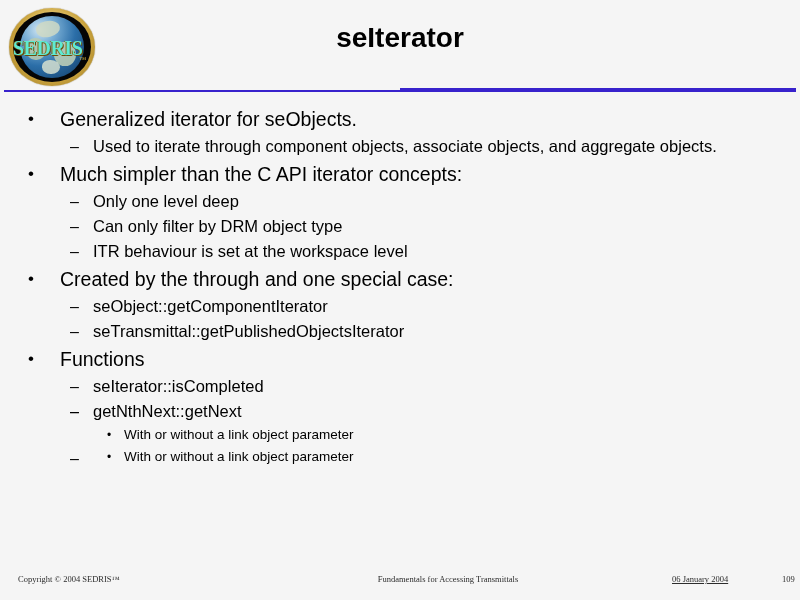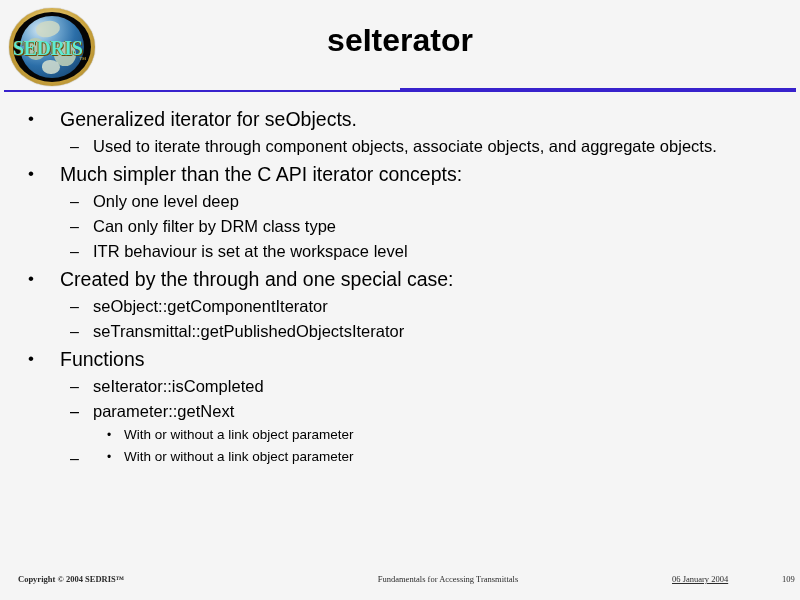--- a/index.html
+++ b/index.html
@@ -87,21 +87,21 @@
     right: 5px; top: 44px;
     font-family: "Liberation Serif", serif;
     font-size: 7px;
     color: #e3bf45;
   }
   #slide-title {
     position: absolute;
     left: 120px; top: 22px;
     width: 560px;
     text-align: center;
-    font-size: 32px;
+    font-size: 28px;
     font-weight: bold;
     color: #000000;
     letter-spacing: 0px;
   }
   #rule-thin {
     position: absolute;
     left: 4px; top: 90px;
     width: 400px; height: 2px;
     background: #3822cc;
   }
@@ -146,21 +146,21 @@
 
   
   #footer {
     position: absolute;
     left: 0; top: 568px;
     width: 800px; height: 24px;
     font-family: "Liberation Serif", serif;
     font-size: 8.5px;
     color: #2c2c2c;
   }
-  #footer-left  { position: absolute; left: 18px;  top: 6px; font-weight: bold; }
+  #footer-left  { position: absolute; left: 18px;  top: 6px; }
   #footer-center{ position: absolute; left: 0; top: 6px; width: 800px; text-align: center; padding-left: 48px; }
   #footer-date  { position: absolute; left: 672px; top: 6px; text-decoration: underline; }
   #footer-page  { position: absolute; left: 782px; top: 6px; }
 </style>
 </head>
 <body>
 
 <div id="slide">
 
   <div id="header">
@@ -197,21 +197,21 @@
       <div class="row lvl1">
         <span class="mark">•</span>
         <span class="txt">Much simpler than the C API iterator concepts:</span>
       </div>
       <div class="row lvl2">
         <span class="mark">–</span>
         <span class="txt">Only one level deep</span>
       </div>
       <div class="row lvl2">
         <span class="mark">–</span>
-        <span class="txt">Can only filter by DRM class type</span>
+        <span class="txt">Can only filter by DRM object type</span>
       </div>
       <div class="row lvl2">
         <span class="mark">–</span>
         <span class="txt">ITR behaviour is set at the workspace level</span>
       </div>
       <div class="row lvl1">
         <span class="mark">•</span>
         <span class="txt">Created by the through and one special case:</span>
       </div>
       <div class="row lvl2">
@@ -228,21 +228,21 @@
       </div>
       <div class="row lvl2">
         <span class="mark">–</span>
         <span class="txt">seIterator::isCompleted</span>
       </div>
       <div class="row lvl2">
         <span class="mark">–</span>
       </div>
       <div class="row lvl2">
         <span class="mark">–</span>
-        <span class="txt">parameter::getNext</span>
+        <span class="txt">getNthNext::getNext</span>
       </div>
       <div class="row lvl3">
         <span class="mark">•</span>
         <span class="txt">With or without a link object parameter</span>
       </div>
       <div class="row lvl2">
         <span class="mark">–</span>
       </div>
       <div class="row lvl3">
         <span class="mark">•</span>

